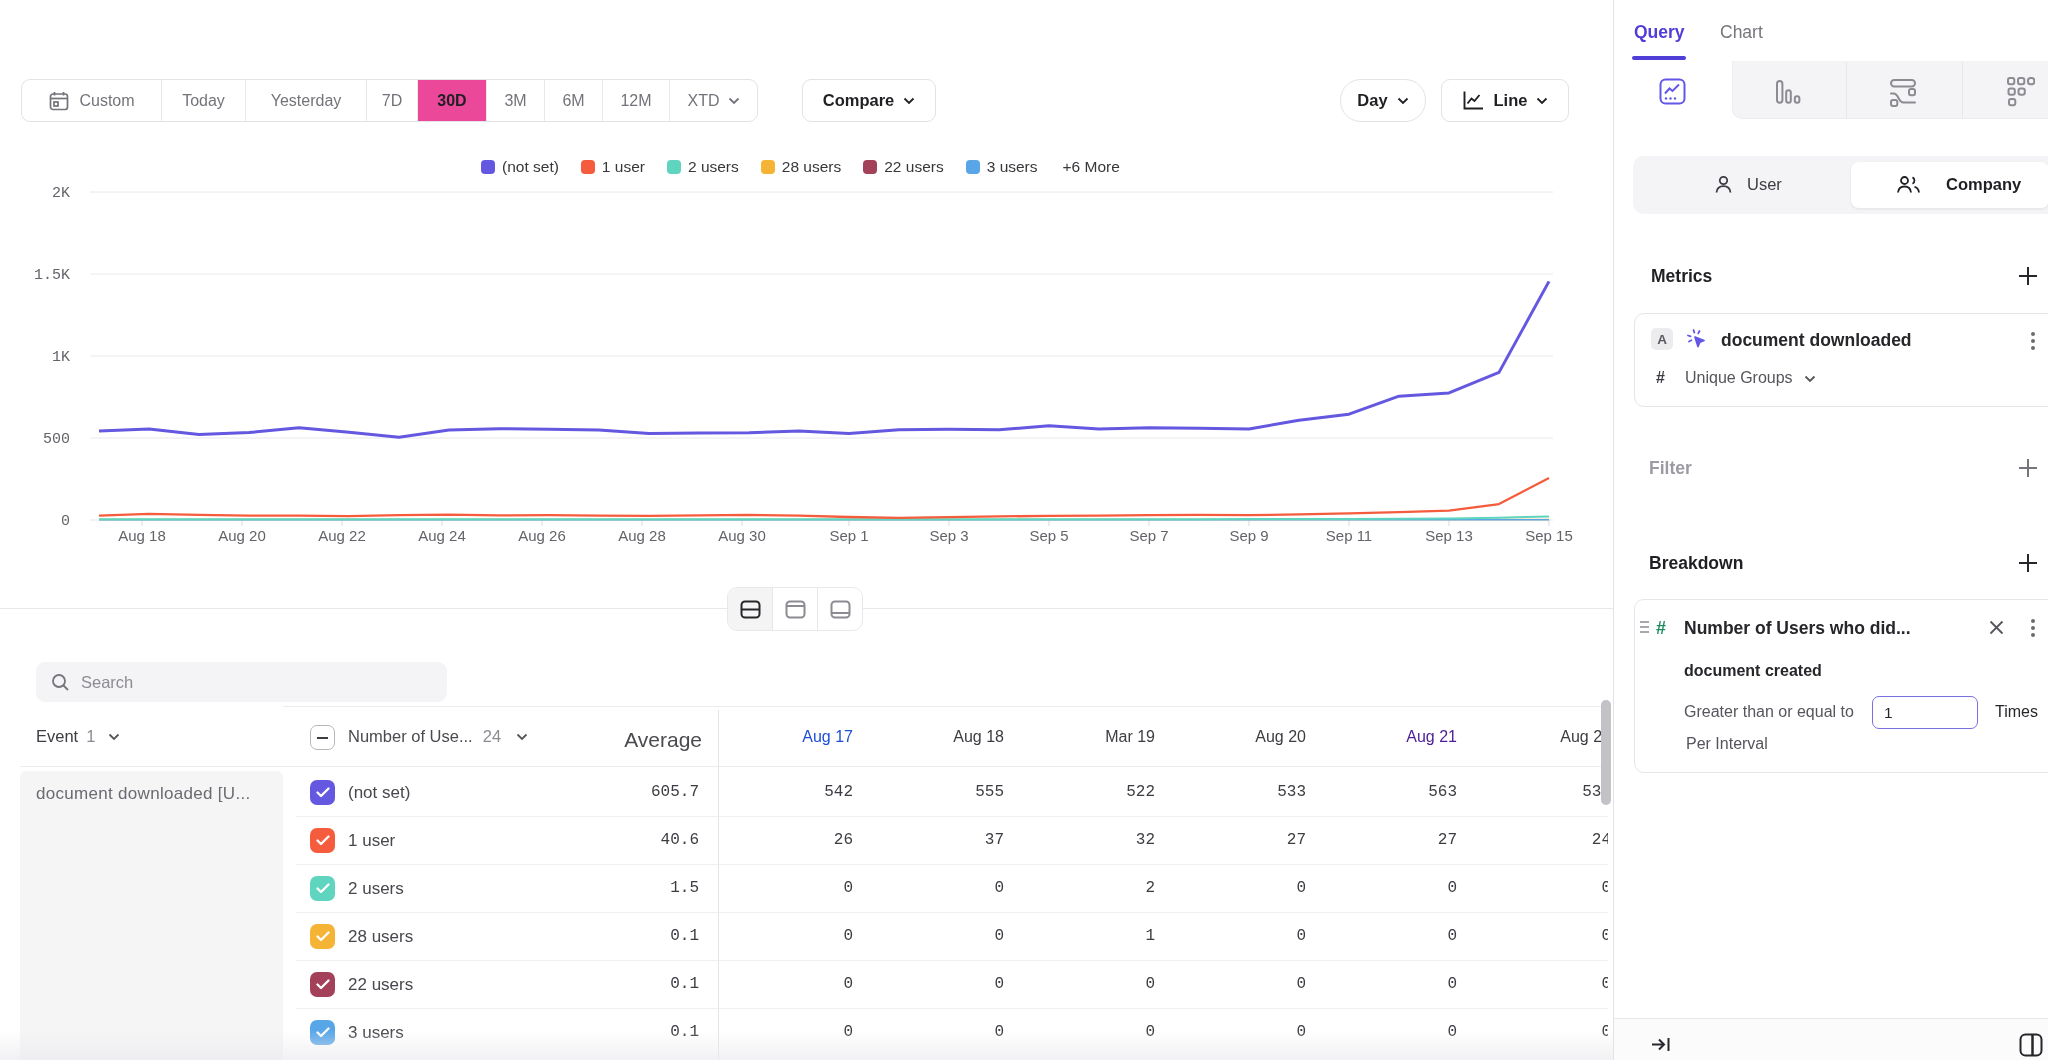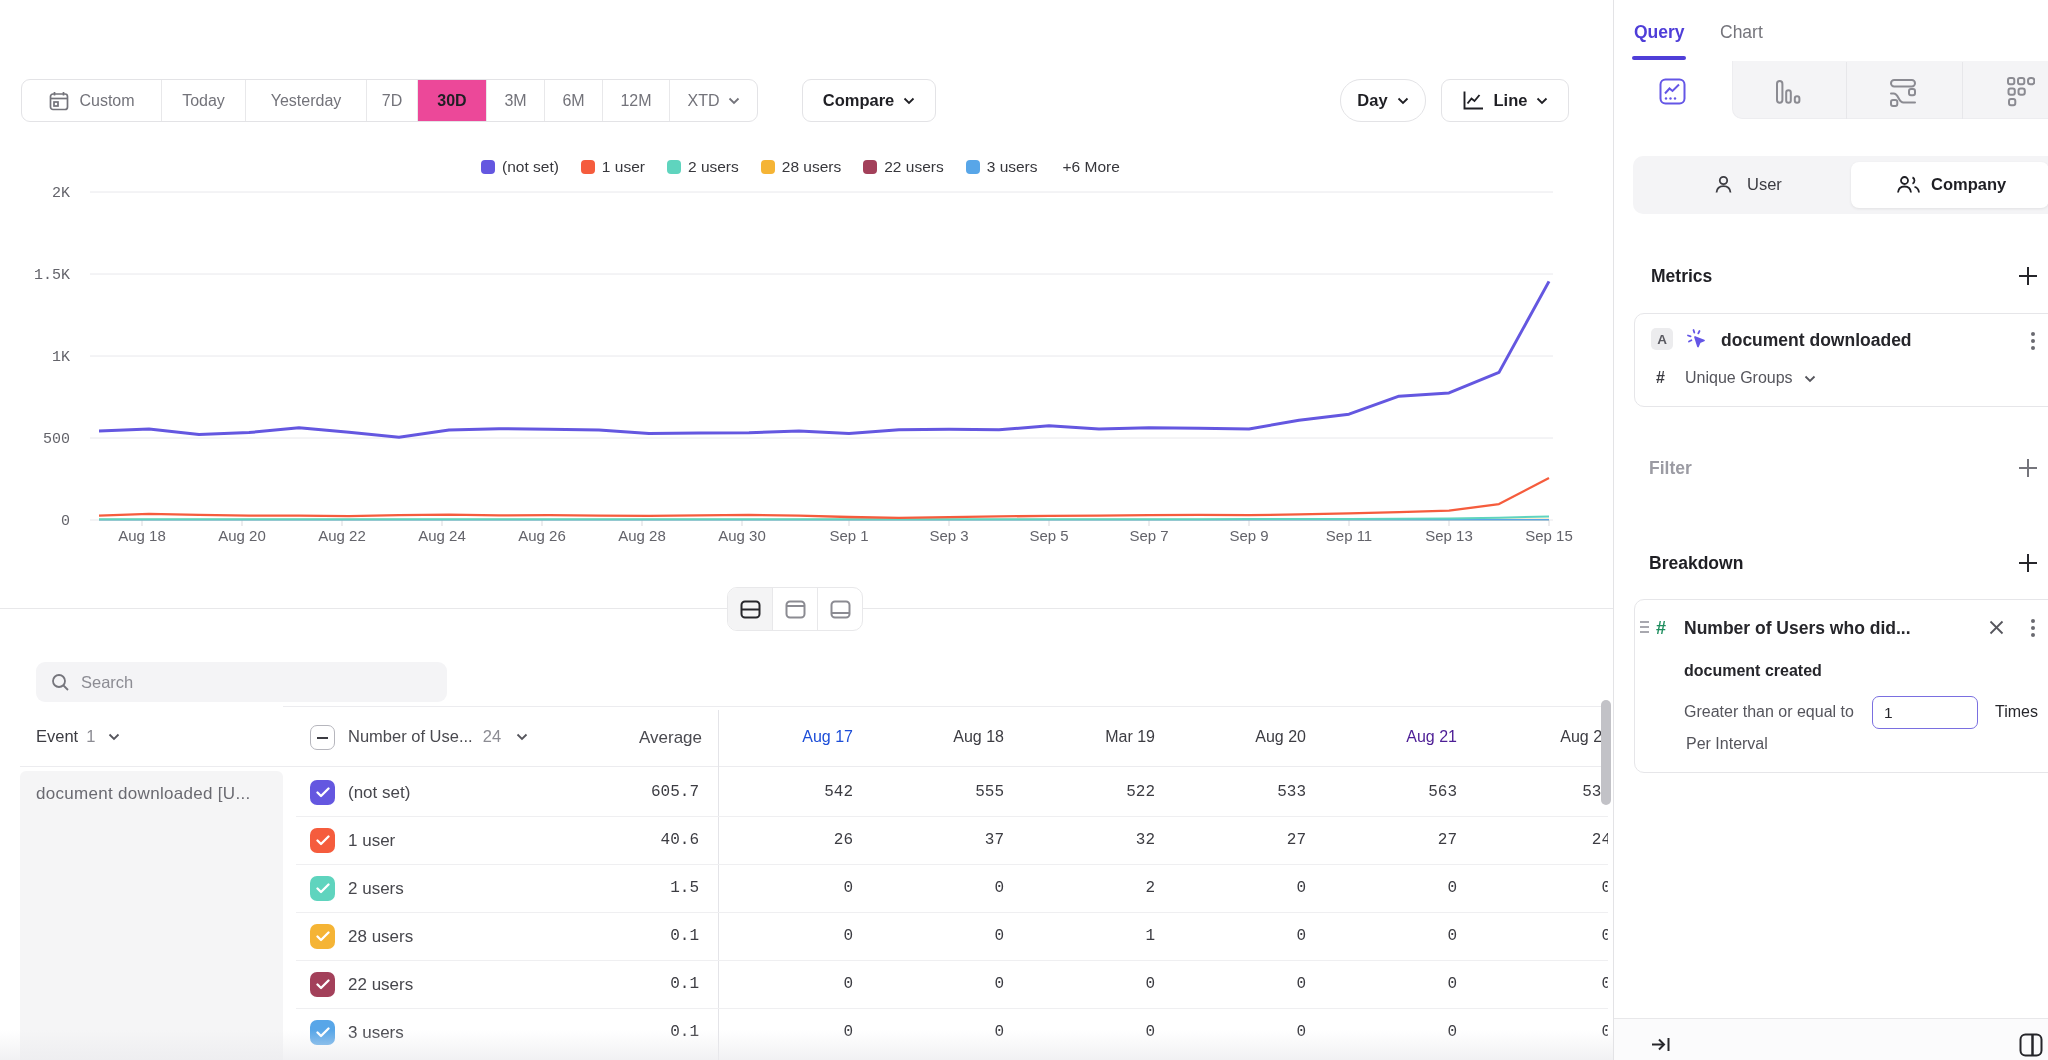--- a/index.html
+++ b/index.html
@@ -176,21 +176,21 @@
   <div class="abs" style="left:310px;top:725px;width:25px;height:25px;border:1.5px solid #b6b6bd;border-radius:7px;display:flex;align-items:center;justify-content:center;">
     <span style="width:11px;height:2px;background:#3c3c42;"></span>
   </div>
   <div class="abs" style="left:348px;top:728px;height:17px;display:flex;align-items:center;font-size:16.5px;color:#4a4a50;">
     <span>Number of Use...</span>
         <span style="color:#8c8c93;margin-left:10px;">24</span>
     <svg style="margin-left:15px;" width="12" height="8" viewBox="0 0 12 8" fill="none" stroke="#55555c" stroke-width="1.8">
           <polyline points="1.5,1.5 6,6 10.5,1.5"></polyline>
         </svg>
   </div>
-  <div class="abs" style="left:502px;top:728px;width:200px;text-align:right;font-size:17px;color:#4a4a50;">Average</div>
+  <div class="abs" style="left:502px;top:728px;width:200px;text-align:right;font-size:21px;color:#4a4a50;">Average</div>
   <div class="abs" style="left:718px;top:710px;width:1px;height:350px;background:#e4e4e8;"></div>
 
   <div class="abs" style="left:753px;top:728px;width:100px;text-align:right;font-size:16px;color:#1d4ed8;">Aug 17</div>
   <div class="abs" style="left:904px;top:728px;width:100px;text-align:right;font-size:16px;color:#3c3c42;">Aug 18</div>
   <div class="abs" style="left:1055px;top:728px;width:100px;text-align:right;font-size:16px;color:#3c3c42;">Mar 19</div>
   <div class="abs" style="left:1206px;top:728px;width:100px;text-align:right;font-size:16px;color:#3c3c42;">Aug 20</div>
   <div class="abs" style="left:1357px;top:728px;width:100px;text-align:right;font-size:16px;color:#4c1d95;">Aug 21</div>
   <div class="abs" style="left:1511px;top:728px;width:100px;text-align:right;font-size:16px;color:#3c3c42;">Aug 22</div>
 
   <div class="abs" style="left:20px;top:771px;width:263px;height:289px;background:#f5f5f6;border-radius:6px 6px 0 0;">
@@ -339,21 +339,21 @@
 
   <div class="abs" style="left:19px;top:156px;width:416px;height:58px;background:#f4f4f6;border-radius:10px 0 0 10px;"></div>
   <div class="abs" style="left:237px;top:162px;width:198px;height:46px;background:#fff;border-radius:8px;box-shadow:0 1px 3px rgba(0,0,0,0.08);"></div>
   <div class="abs" style="left:99px;top:174px;display:flex;align-items:center;gap:13px;font-size:16.5px;color:#3c3c42;">
     <svg width="21" height="21" viewBox="0 0 21 21" fill="none" stroke="#3c3c42" stroke-width="1.8">
           <circle cx="10.5" cy="6.5" r="3.7"></circle>
           <path d="M3.5 18.5 c0.5-4.5 3.2-6.3 7-6.3 s6.5 1.8 7 6.3"></path>
         </svg>
     <span>User</span>
   </div>
-  <div class="abs" style="left:282px;top:174px;display:flex;align-items:center;gap:10px;font-size:16.5px;font-weight:700;color:#1f1f24;">
+  <div class="abs" style="left:282px;top:174px;display:flex;align-items:center;gap:25px;font-size:16.5px;font-weight:700;color:#1f1f24;">
     <svg width="25" height="21" viewBox="0 0 25 21" fill="none" stroke="#1f1f24" stroke-width="1.8">
           <circle cx="8.5" cy="6.5" r="3.5"></circle>
           <path d="M2 18.5 c0.4-4.2 2.9-6 6.5-6 s6.1 1.8 6.5 6"></path>
           <path d="M16.5 3.4 a3.5 3.5 0 0 1 0 6.3"></path>
           <path d="M18.5 12.8 c2.6 0.6 4.1 2.4 4.5 5.7"></path>
         </svg>
     <span>Company</span>
   </div>
 
   <div class="abs" style="left:37px;top:266px;font-size:17.5px;font-weight:700;color:#1f1f24;">Metrics</div>

